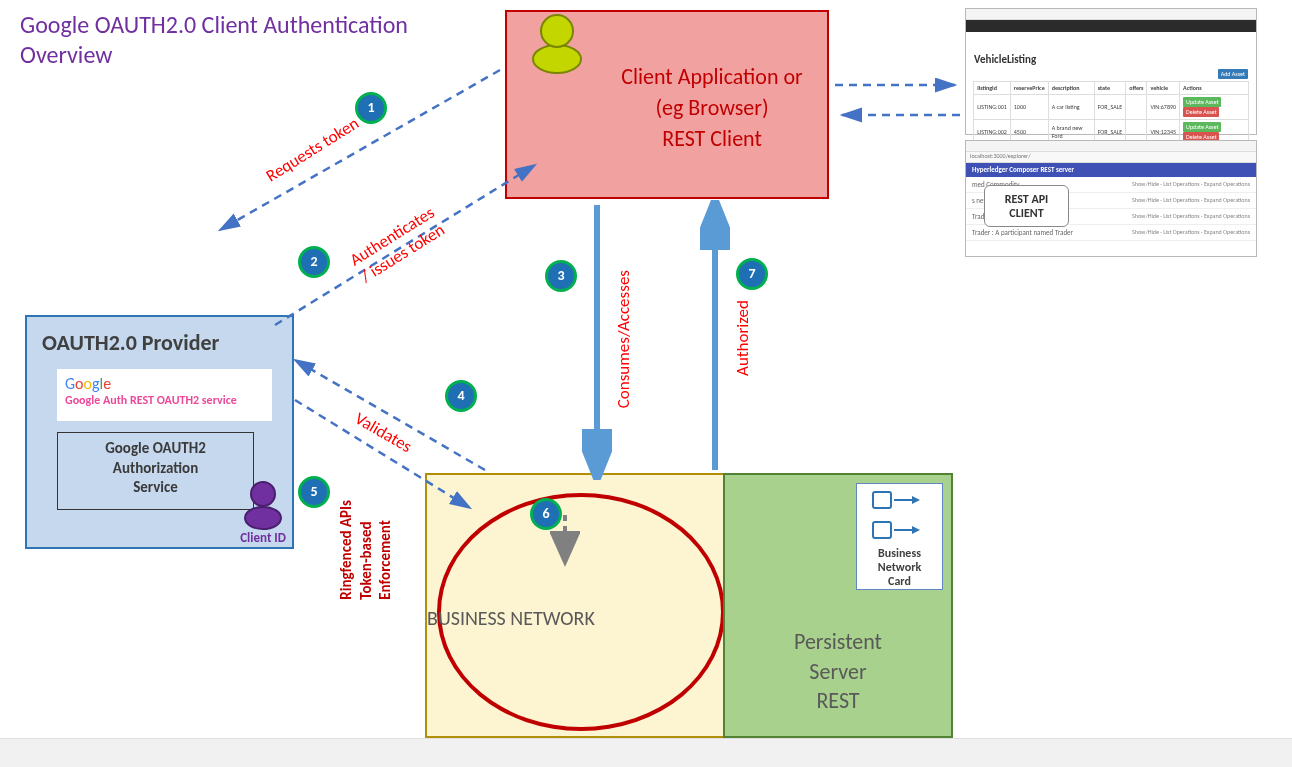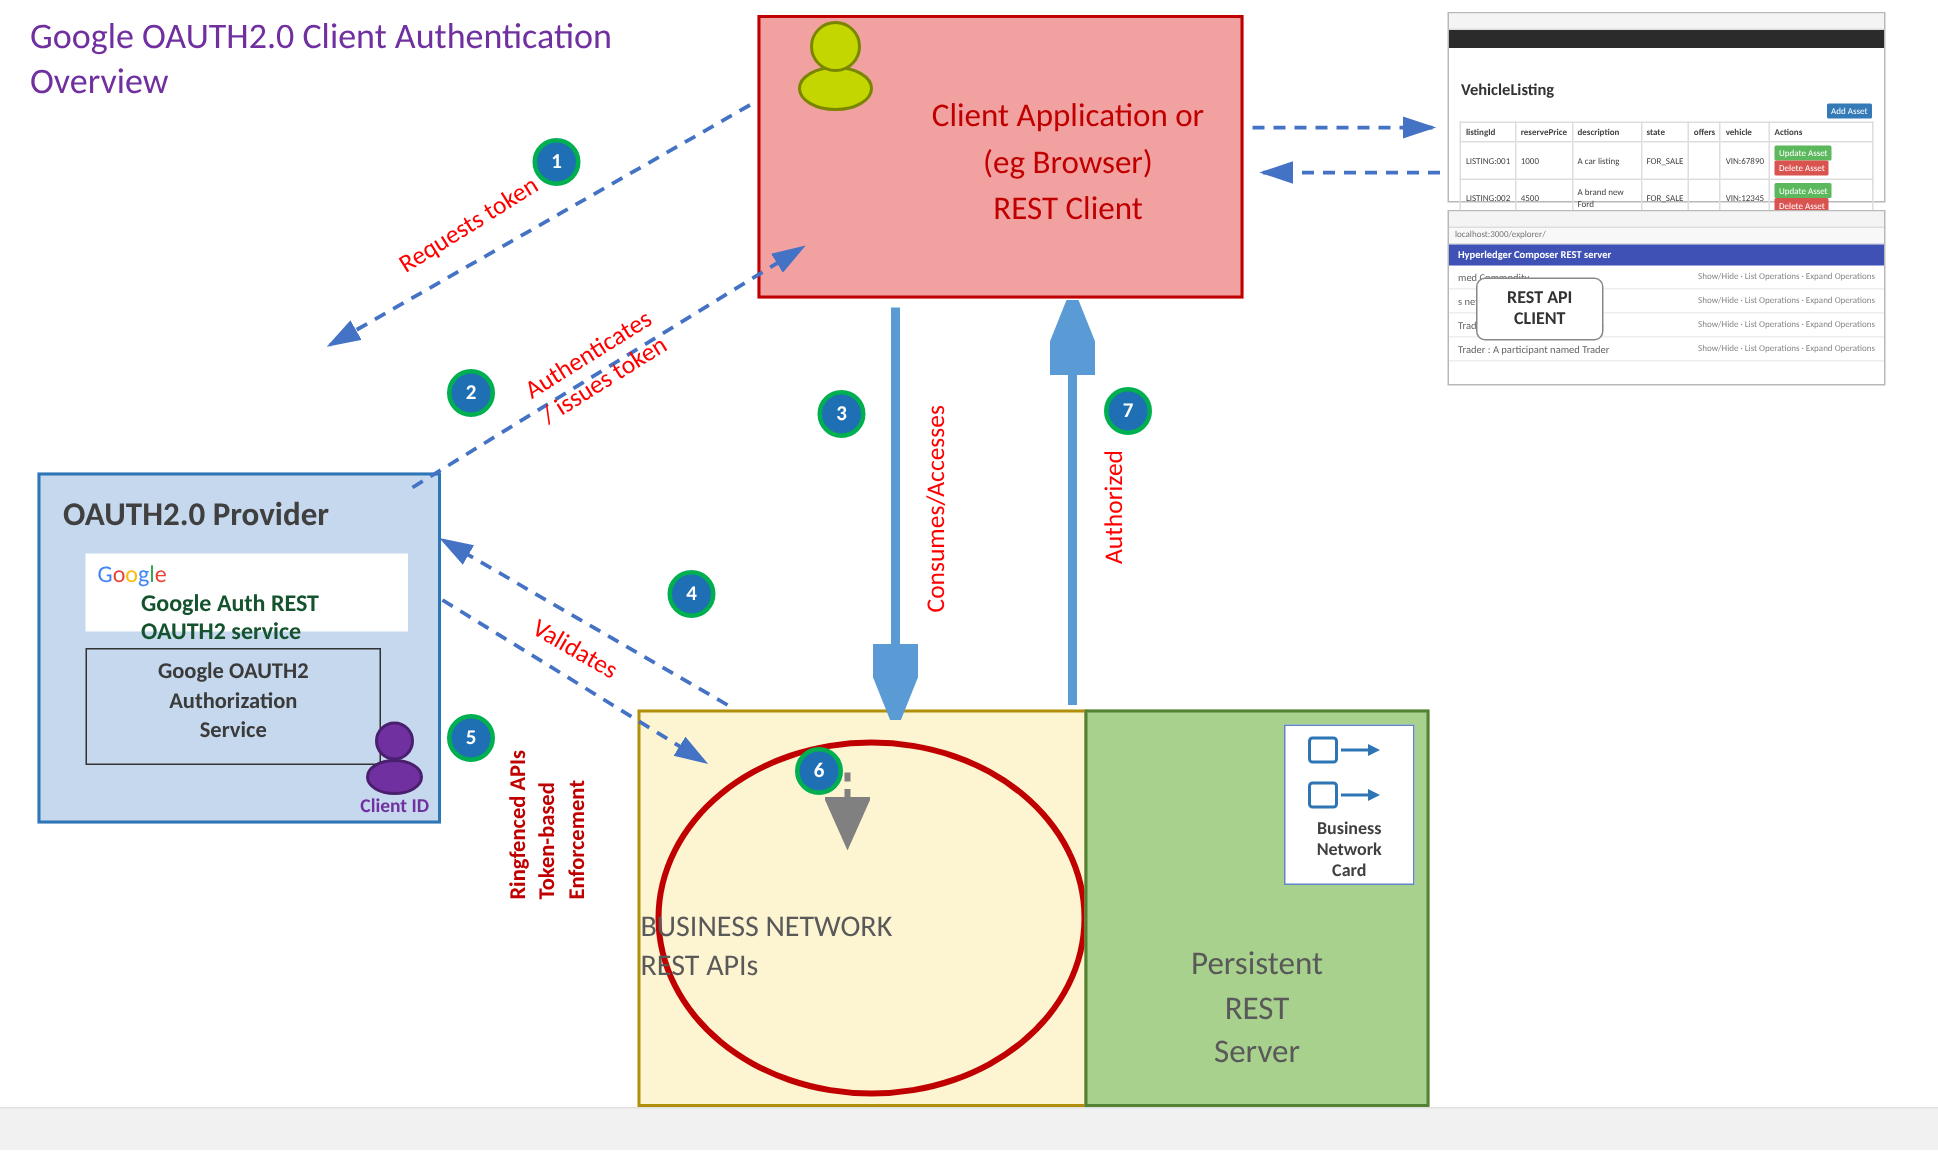--- a/index.html
+++ b/index.html
@@ -79,24 +79,23 @@
     height: 52px;
     background: #fff;
     padding: 5px 8px;
     box-sizing: border-box;
   }
   .google-card .g-logo {
     font-size: 16px;
     font-weight: 500;
   }
   .google-card .g-sub {
-    font-size: 16px;
-    color: #14532d;
+    font-size: 12px;
+    color: #ec4899;
     font-weight: 600;
-    margin-left: 29px;
   }
   .g-blue { color: #4285F4; }
   .g-red  { color: #EA4335; }
   .g-yel  { color: #FBBC05; }
   .g-grn  { color: #34A853; }
   .oauth-service {
     position: absolute;
     left: 30px;
     top: 115px;
     width: 195px;
@@ -371,21 +370,20 @@
       <ellipse cx="24" cy="42" rx="18" ry="11" fill="#7030A0" stroke="#4A1F6E" stroke-width="2"></ellipse>
       <circle cx="24" cy="18" r="12" fill="#7030A0" stroke="#4A1F6E" stroke-width="2"></circle>
     </svg>
     <div class="client-id-label">Client ID</div>
   </div>
 
   <div class="apis-wrap">
     <div class="apis-ellipse"></div>
     <div class="apis-label">
       <div>BUSINESS NETWORK</div>
-      <div>REST APIs</div>
     </div>
   </div>
 
   <div class="rest-server">
     <div class="bn-card">
       <svg width="60" height="26" viewBox="0 0 60 26">
         <rect x="3" y="4" width="18" height="16" rx="2" fill="none" stroke="#2E75B6" stroke-width="2"></rect>
         <line x1="24" y1="12" x2="42" y2="12" stroke="#2E75B6" stroke-width="2"></line>
         <polygon points="42,8 50,12 42,16" fill="#2E75B6"></polygon>
       </svg>
@@ -395,22 +393,22 @@
         <polygon points="42,8 50,12 42,16" fill="#2E75B6"></polygon>
       </svg>
       <div class="cap">
         <div>Business</div>
         <div>Network</div>
         <div>Card</div>
       </div>
     </div>
     <div class="rest-label">
       <div>Persistent</div>
+      <div>Server</div>
       <div>REST</div>
-      <div>Server</div>
     </div>
   </div>
 
   <div class="ringfenced">
     <span>Ringfenced APIs</span><br>
     <span>Token-based</span><br>
     <span>Enforcement</span>
   </div>
 
   <svg class="arrow-svg" style="left:200px; top:50px;" width="320" height="200">

